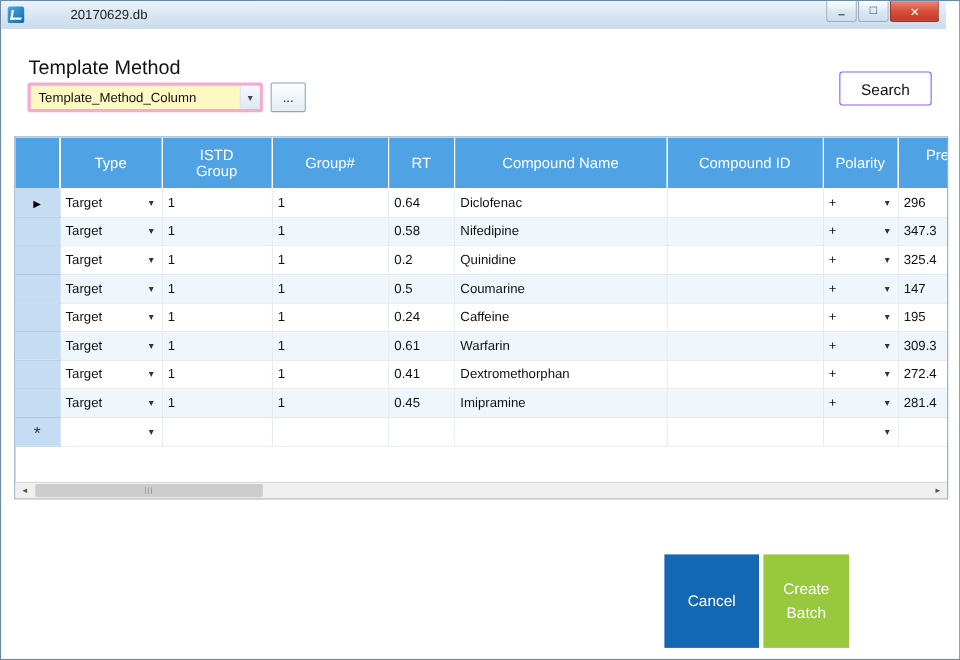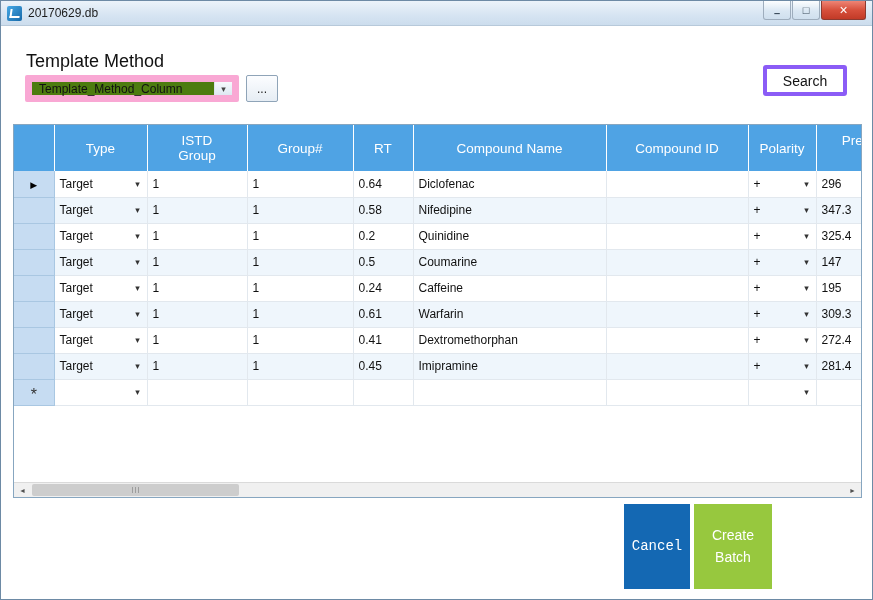--- a/index.html
+++ b/index.html
@@ -6,24 +6,24 @@
   html,body { width: 873px; height: 600px; }
   body { font-family: "Liberation Sans", sans-serif; background: #ffffff; }
 
   .window {
     position: relative; width: 873px; height: 600px;
     border: 1px solid #6d8aa5; background: #ffffff; overflow: hidden;
   }
 
   
   .titlebar {
-    position: absolute; top: 0; left: 0; right: 0; height: 25px;
+    position: absolute; top: 0; left: 0; right: 12px; height: 25px;
     background: linear-gradient(#ecf3fa, #d6e4f2 60%, #ccdded);
     border-bottom: 1px solid #b7c9da;
-    display: flex; align-items: center; padding-left: 6px;
+    display: flex; align-items: center; padding-left: 6px; gap: 36px;
   }
   .app-icon {
     width: 15px; height: 15px; border-radius: 2px; margin-right: 6px;
     background: linear-gradient(135deg, #47a9e6, #1668a8);
     position: relative; flex: 0 0 auto;
   }
   .app-icon::after {
     content: ""; position: absolute; left: 3px; top: 3px;
     width: 8px; height: 7px;
     border-left: 2px solid #fff; border-bottom: 2px solid #fff;
@@ -42,47 +42,47 @@
   .win-btn.close {
     width: 45px; color: #fff; font-size: 14px;
     background: linear-gradient(#ee8575, #d7503c 50%, #c23a27);
     border-color: #8c3a30;
   }
 
   
   .lbl-template { position: absolute; left: 25px; top: 50px; font-size: 18px; color: #111; }
   .combo {
     position: absolute; left: 24px; top: 74px; width: 214px; height: 27px;
-    border: 7px solid #f9a8d4; border-radius: 2px; background: #4d7c0f;
+    border: 3px solid #f9a8d4; border-radius: 2px; background: #fef9c3;
     display: flex; align-items: center; padding-left: 7px;
     font-size: 12px; color: #111; cursor: pointer;
   }
   .combo-dd {
     margin-left: auto; width: 18px; height: 100%;
     display: flex; align-items: center; justify-content: center;
     font-size: 9px; color: #444; border-left: 1px solid #dbe4ee;
     background: linear-gradient(#f6fafd, #dde8f2);
   }
   .browse-btn {
     position: absolute; left: 245px; top: 74px; width: 32px; height: 27px;
     border: 1px solid #8fa4b8; border-radius: 2px;
     background: linear-gradient(#fcfdff, #e6edf4);
     font-size: 12px; color: #222;
     display: flex; align-items: center; justify-content: center; cursor: pointer;
   }
   .search-btn {
     position: absolute; right: 25px; top: 64px; width: 84px; height: 31px;
-    border: 4px solid #8b5cf6; border-radius: 3px; background: #fff;
+    border: 1px solid #8b5cf6; border-radius: 3px; background: #fff;
     font-size: 14px; color: #111;
     display: flex; align-items: center; justify-content: center; cursor: pointer;
   }
 
   
   .grid-wrap {
-    position: absolute; left: 12px; top: 123px; width: 849px; height: 374px;
+    position: absolute; left: 12px; top: 123px; width: 849px; height: 330px;
     border: 1px solid #87a6c0; background: #fff;
   }
   .grid-clip { position: absolute; left: 0; right: 0; top: 0; bottom: 15px; overflow: hidden; }
   table.grid { border-collapse: collapse; table-layout: fixed; }
   table.grid th {
     background: var(--header-blue, #4FA3E4); color: #fff;
     font-weight: 400; font-size: 13.5px; height: 46px;
     text-align: center; vertical-align: middle;
     white-space: pre-line; overflow: hidden;
     border-right: 1px solid rgba(255,255,255,.55);
@@ -129,21 +129,21 @@
   }
 
   
   .footer-btn {
     position: absolute; bottom: 10px; height: 85px;
     color: #fff; font-size: 14px; line-height: 1.55;
     display: flex; align-items: center; justify-content: center;
     text-align: center; cursor: pointer;
   }
   .footer-btn span { display: block; max-width: 60px; }
-  .btn-cancel { right: 182px; width: 66px; background: var(--cancel-blue, #1468B3); font-family: Liberation Mono, monospace; }
+  .btn-cancel { right: 182px; width: 86px; background: var(--cancel-blue, #1468B3); }
   .btn-batch  { right: 100px; width: 78px; background: var(--create-green, #97C83E); }
   .btn-method { right: 12px;  width: 84px; background: var(--create-green, #97C83E); }
 </style>
 </head>
 <body>
 
 <div class="window">
 
   <div class="titlebar">
     <div class="app-icon"></div>

